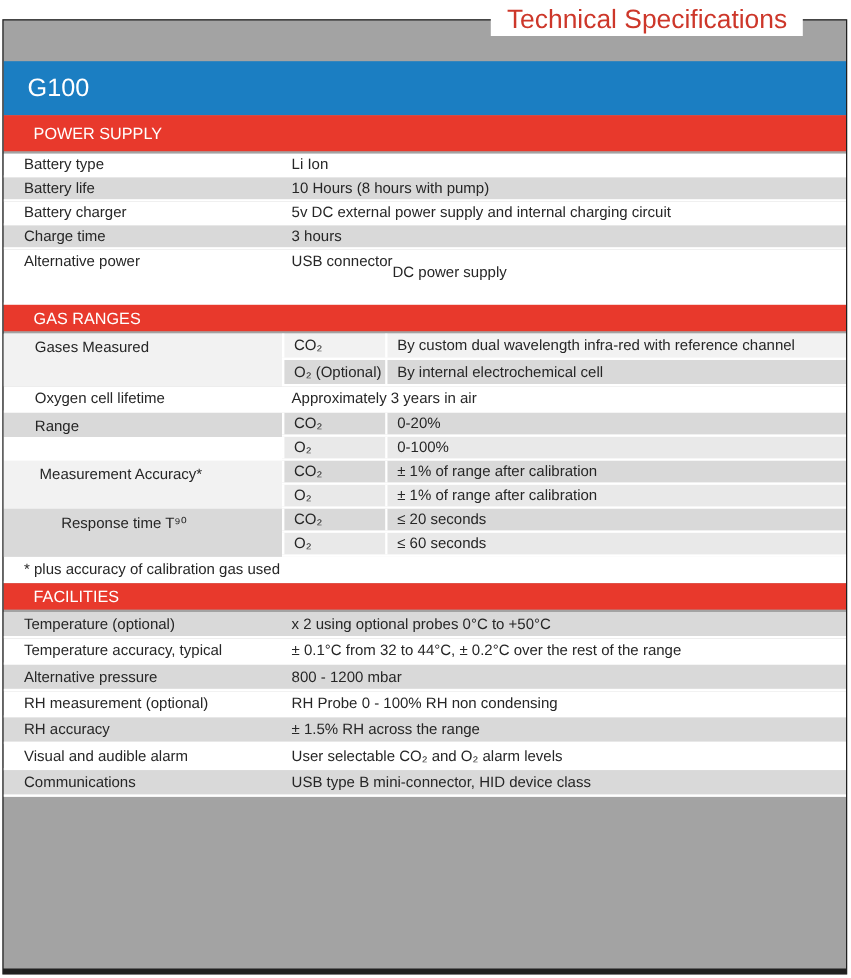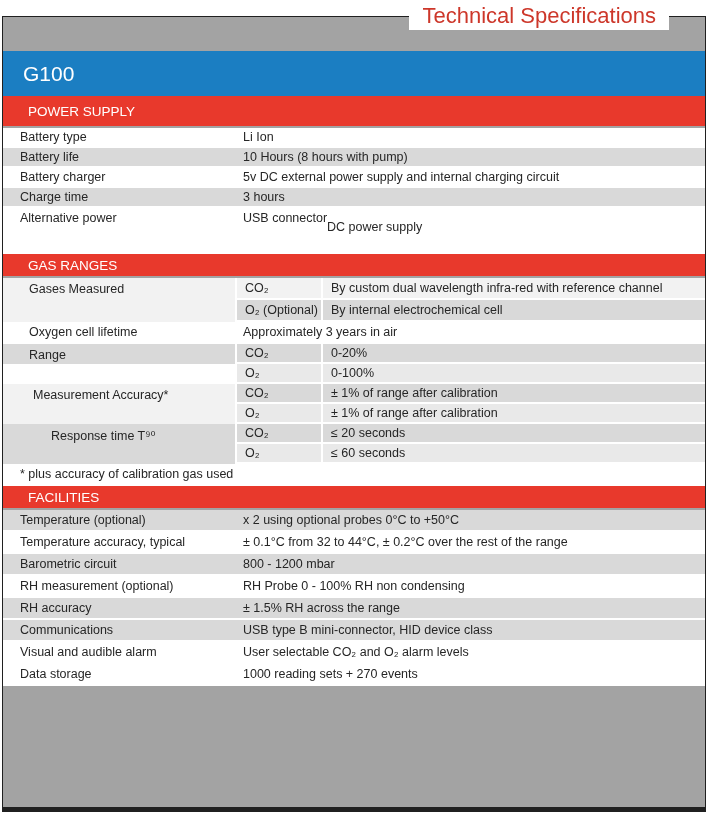--- a/index.html
+++ b/index.html
@@ -215,42 +215,38 @@
     <div class="fac-rows">
       <div class="row gray">
         <div class="rlabel">Temperature (optional)</div>
         <div class="rvalue">x 2 using optional probes 0°C to +50°C</div>
       </div>
       <div class="row">
         <div class="rlabel">Temperature accuracy, typical</div>
         <div class="rvalue">± 0.1°C from 32 to 44°C, ± 0.2°C over the rest of the range</div>
       </div>
       <div class="row gray">
-        <div class="rlabel">Barometric circuit</div>
+        <div class="rlabel">Alternative pressure</div>
         <div class="rvalue">800 - 1200 mbar</div>
       </div>
       <div class="row">
         <div class="rlabel">RH measurement (optional)</div>
         <div class="rvalue">RH Probe 0 - 100% RH non condensing</div>
       </div>
       <div class="row gray">
         <div class="rlabel">RH accuracy</div>
         <div class="rvalue">± 1.5% RH across the range</div>
       </div>
+      <div class="row">
+        <div class="rlabel">Visual and audible alarm</div>
+        <div class="rvalue">User selectable CO₂ and O₂ alarm levels</div>
+      </div>
       <div class="row gray">
         <div class="rlabel">Communications</div>
         <div class="rvalue">USB type B mini-connector, HID device class</div>
       </div>
-      <div class="row">
-        <div class="rlabel">Visual and audible alarm</div>
-        <div class="rvalue">User selectable CO₂ and O₂ alarm levels</div>
-      </div>
-      <div class="row">
-        <div class="rlabel">Data storage</div>
-        <div class="rvalue">1000 reading sets + 270 events</div>
-      </div>
     </div>
 
   </div>
 
   <div class="title">Technical Specifications</div>
 
 </div>
 
 </body></html>

